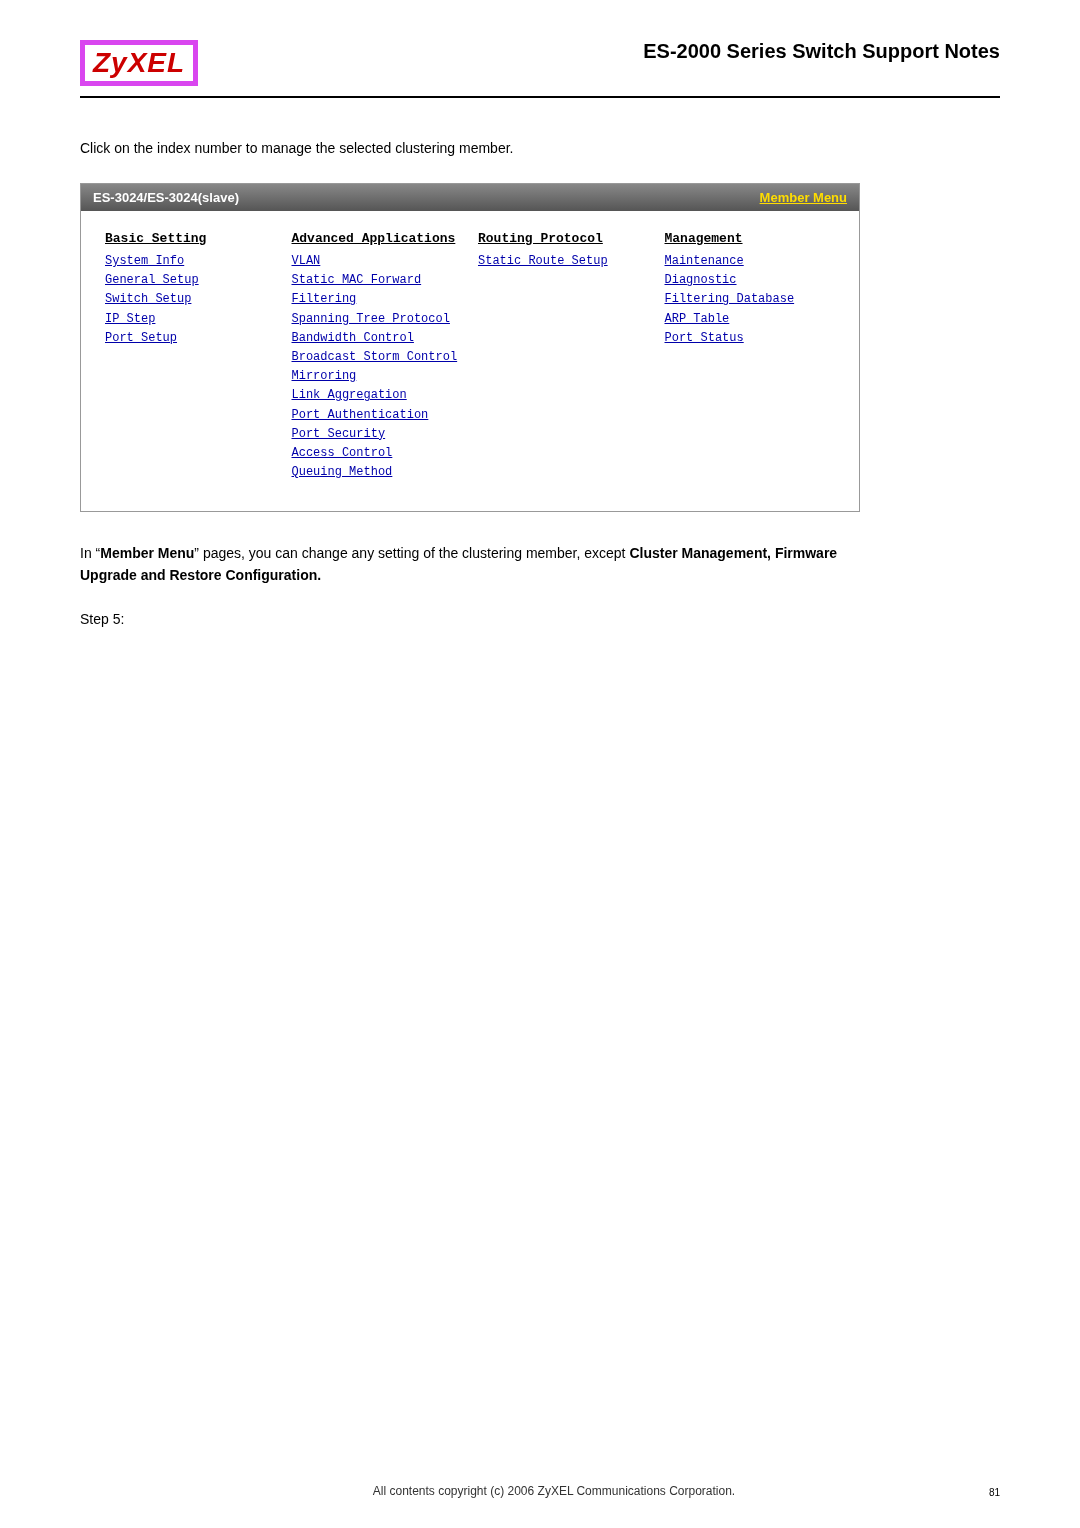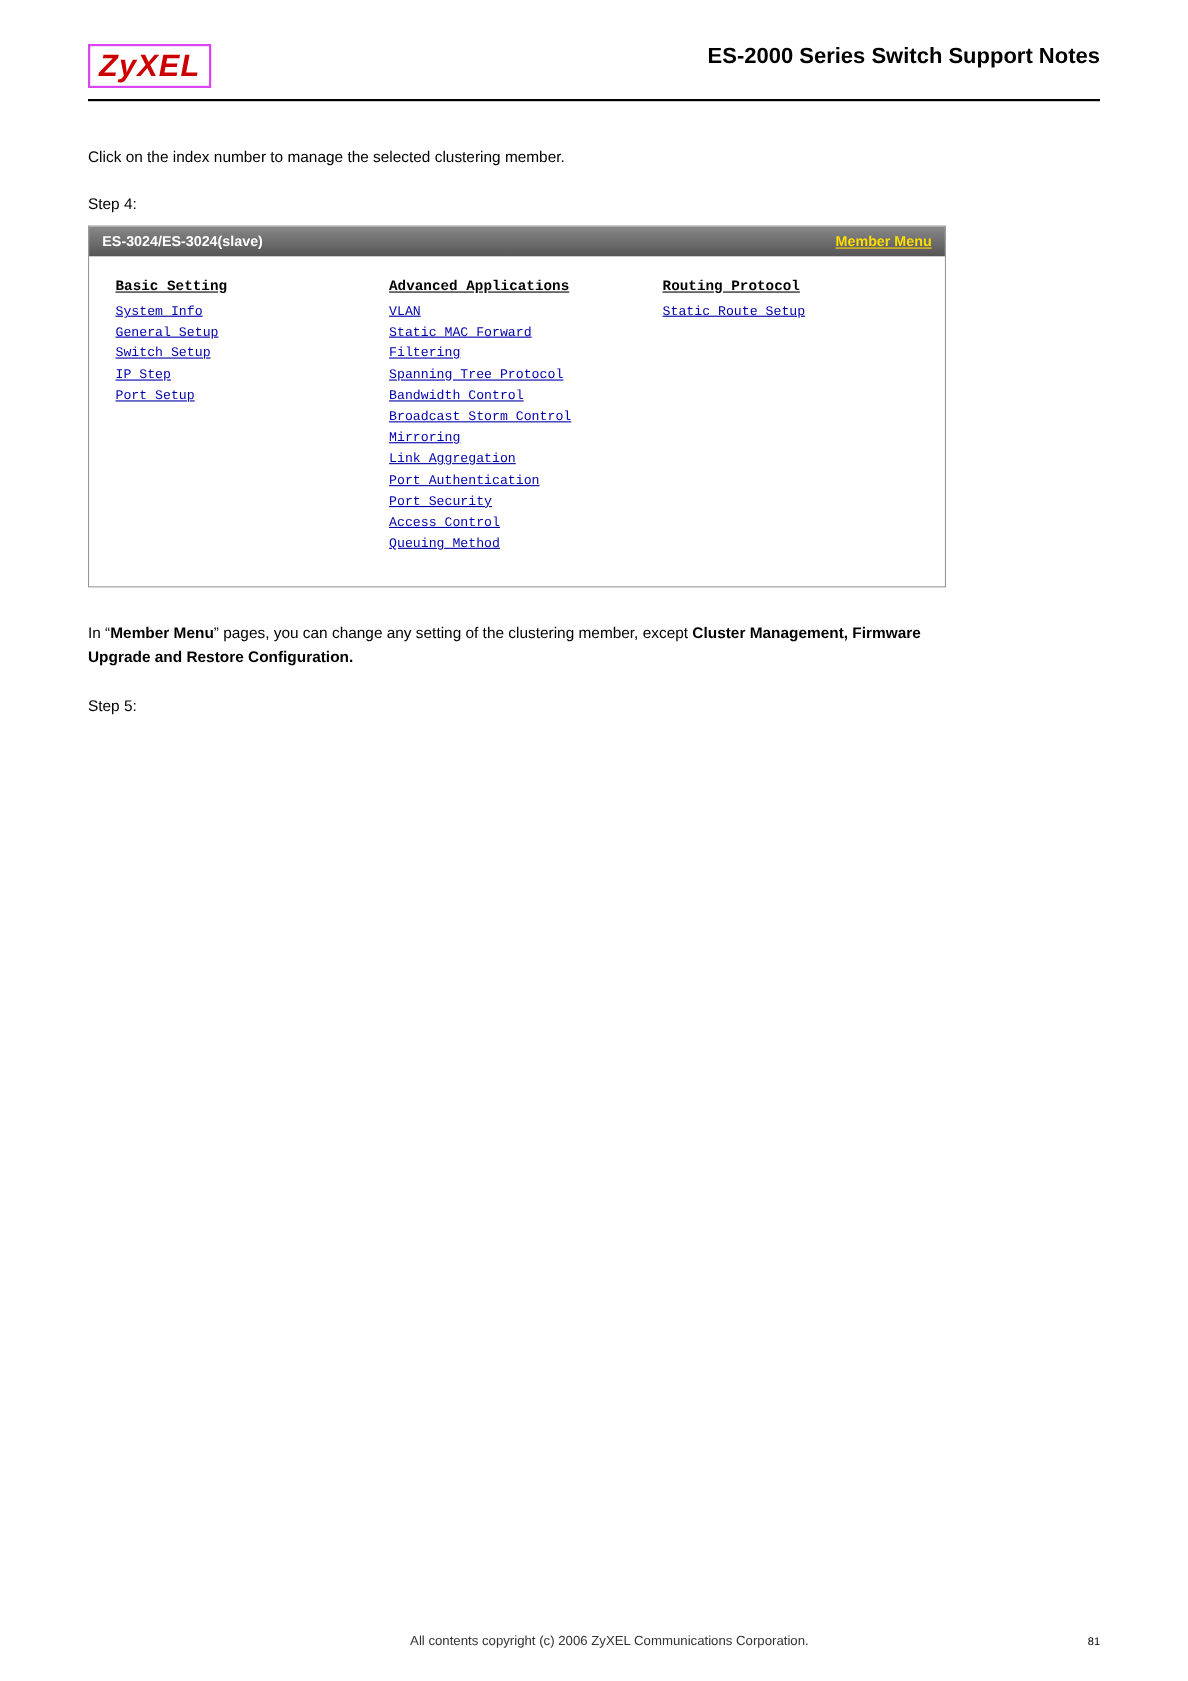--- a/index.html
+++ b/index.html
@@ -33,21 +33,21 @@
       display: flex;
       align-items: center;
     }
 
     .logo-text {
       font-size: 28px;
       font-weight: 900;
       font-style: italic;
       color: #cc0000;
       letter-spacing: 1px;
-      border: 2px solid #d946ef;
+      border: 5px solid #d946ef;
       padding: 2px 8px;
     }
 
     .header-title {
       font-size: 20px;
       font-weight: bold;
       color: #000000;
     }
 
     
@@ -157,21 +157,20 @@
 
   <div class="header">
     <div class="logo-area">
       <span class="logo-text">ZyXEL</span>
     </div>
     <div class="header-title">ES-2000 Series Switch Support Notes</div>
   </div>
 
   <p class="intro-text">Click on the index number to manage the selected clustering member.</p>
 
-  <p class="step-label">Step 4:</p>
 
   <div class="menu-box">
     <div class="menu-box-header">
       <span class="menu-box-title">ES-3024/ES-3024(slave)</span>
       <span class="member-menu-link">Member Menu</span>
     </div>
     <div class="menu-box-body">
 
       <div class="menu-column">
         <div class="menu-column-header">Basic Setting</div>
@@ -196,20 +195,28 @@
         <a class="menu-link">Port Security</a>
         <a class="menu-link">Access Control</a>
         <a class="menu-link">Queuing Method</a>
       </div>
 
       <div class="menu-column">
         <div class="menu-column-header">Routing Protocol</div>
         <a class="menu-link">Static Route Setup</a>
       </div>
 
+      <div class="menu-column">
+        <div class="menu-column-header">Management</div>
+        <a class="menu-link">Maintenance</a>
+        <a class="menu-link">Diagnostic</a>
+        <a class="menu-link">Filtering Database</a>
+        <a class="menu-link">ARP Table</a>
+        <a class="menu-link">Port Status</a>
+      </div>
 
     </div>
   </div>
 
   <p class="body-paragraph">
     In “<strong>Member Menu</strong>” pages, you can change any setting of the clustering member, except <strong>Cluster Management, Firmware Upgrade and Restore Configuration.</strong>
   </p>
 
   <p class="step-label">Step 5:</p>
 

